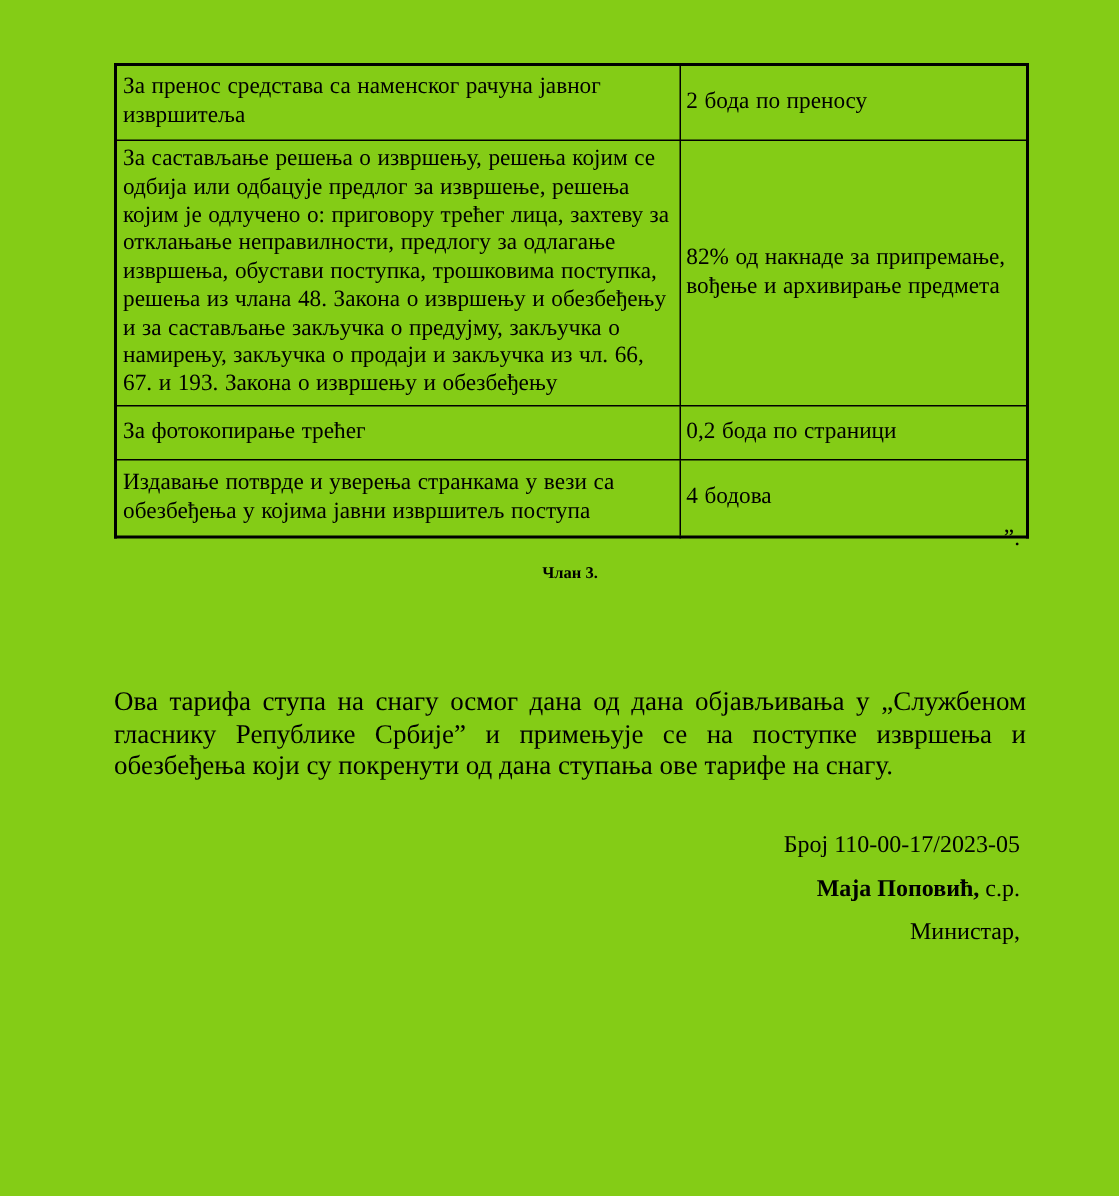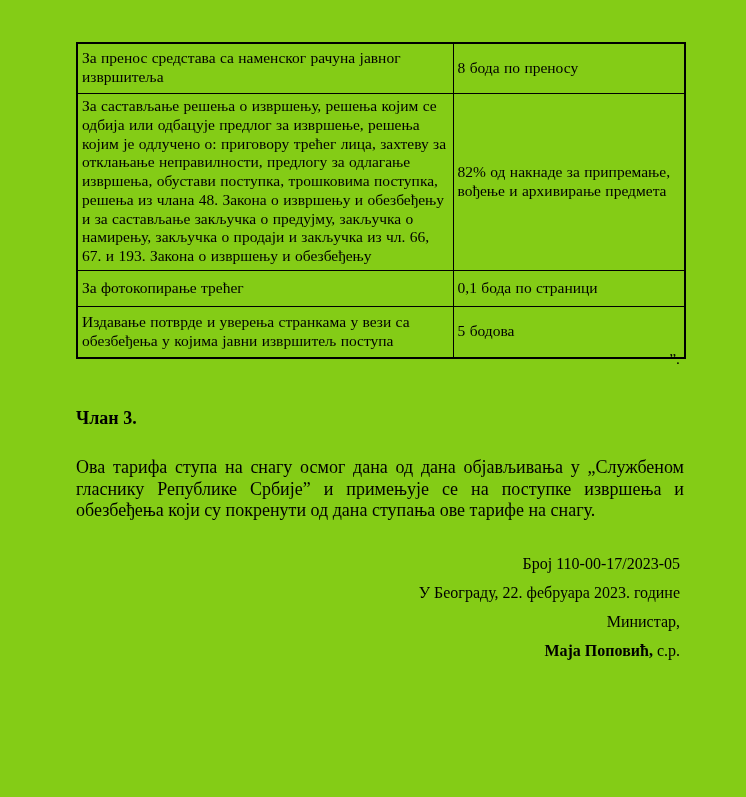--- a/index.html
+++ b/index.html
@@ -43,25 +43,25 @@
     position: absolute;
     left: 76px;
     top: 350px;
     width: 604px;
     text-align: right;
     font-size: 15.5px;
   }
   .article-heading {
     position: absolute;
     left: 76px;
-    top: 408px;
+    top: 376px;
     width: 608px;
-    text-align: left;
+    text-align: center;
     font-weight: bold;
-    font-size: 18px;
+    font-size: 11px;
   }
   .force-paragraph {
     position: absolute;
     left: 76px;
     top: 457px;
     width: 608px;
     font-size: 18px;
     line-height: 21.5px;
     text-align: justify;
   }
@@ -85,43 +85,42 @@
 <div class="page">
 
   <table class="tariff-table">
     <colgroup>
         <col class="c1">
         <col class="c2">
       </colgroup>
     <tbody>
       <tr class="r1">
         <td>За пренос средстава са наменског рачуна јавног извршитеља</td>
-        <td>8 бода по преносу</td>
+        <td>2 бода по преносу</td>
       </tr>
       <tr class="r2">
         <td>За састављање решења о извршењу, решења којим се одбија или одбацује предлог за извршење, решења којим је одлучено о: приговору трећег лица, захтеву за отклањање неправилности, предлогу за одлагање извршења, обустави поступка, трошковима поступка, решења из члана 48. Закона о извршењу и обезбеђењу и за састављање закључка о предујму, закључка о намирењу, закључка о продаји и закључка из чл. 66, 67. и 193. Закона о извршењу и обезбеђењу</td>
         <td>82% од накнаде за припремање, вођење и архивирање предмета</td>
       </tr>
       <tr class="r3">
         <td>За фотокопирање трећег</td>
-        <td>0,1 бода по страници</td>
+        <td>0,2 бода по страници</td>
       </tr>
       <tr class="r4">
         <td>Издавање потврде и уверења странкама у вези са обезбеђења у којима јавни извршитељ поступа</td>
-        <td>5 бодова</td>
+        <td>4 бодова</td>
       </tr>
     </tbody>
   </table>
 
   <div class="closing-quote">”.</div>
 
   <div class="article-heading">Члан 3.</div>
 
   <div class="force-paragraph">Ова тарифа ступа на снагу осмог дана од дана објављивања у „Службеном гласнику Републике Србије” и примењује се на поступке извршења и обезбеђења који су покренути од дана ступања ове тарифе на снагу.</div>
 
   <div class="signature-block">
     <div class="sig-line">Број 110-00-17/2023-05</div>
-    <div class="sig-line">У Београду, 22. фебруара 2023. године</div>
+    <div class="sig-line"><span class="sig-name">Маја Поповић,</span><span> с.р.</span></div>
     <div class="sig-line">Министар,</div>
-    <div class="sig-line"><span class="sig-name">Маја Поповић,</span><span> с.р.</span></div>
   </div>
 
 </div>
 
 </body></html>

